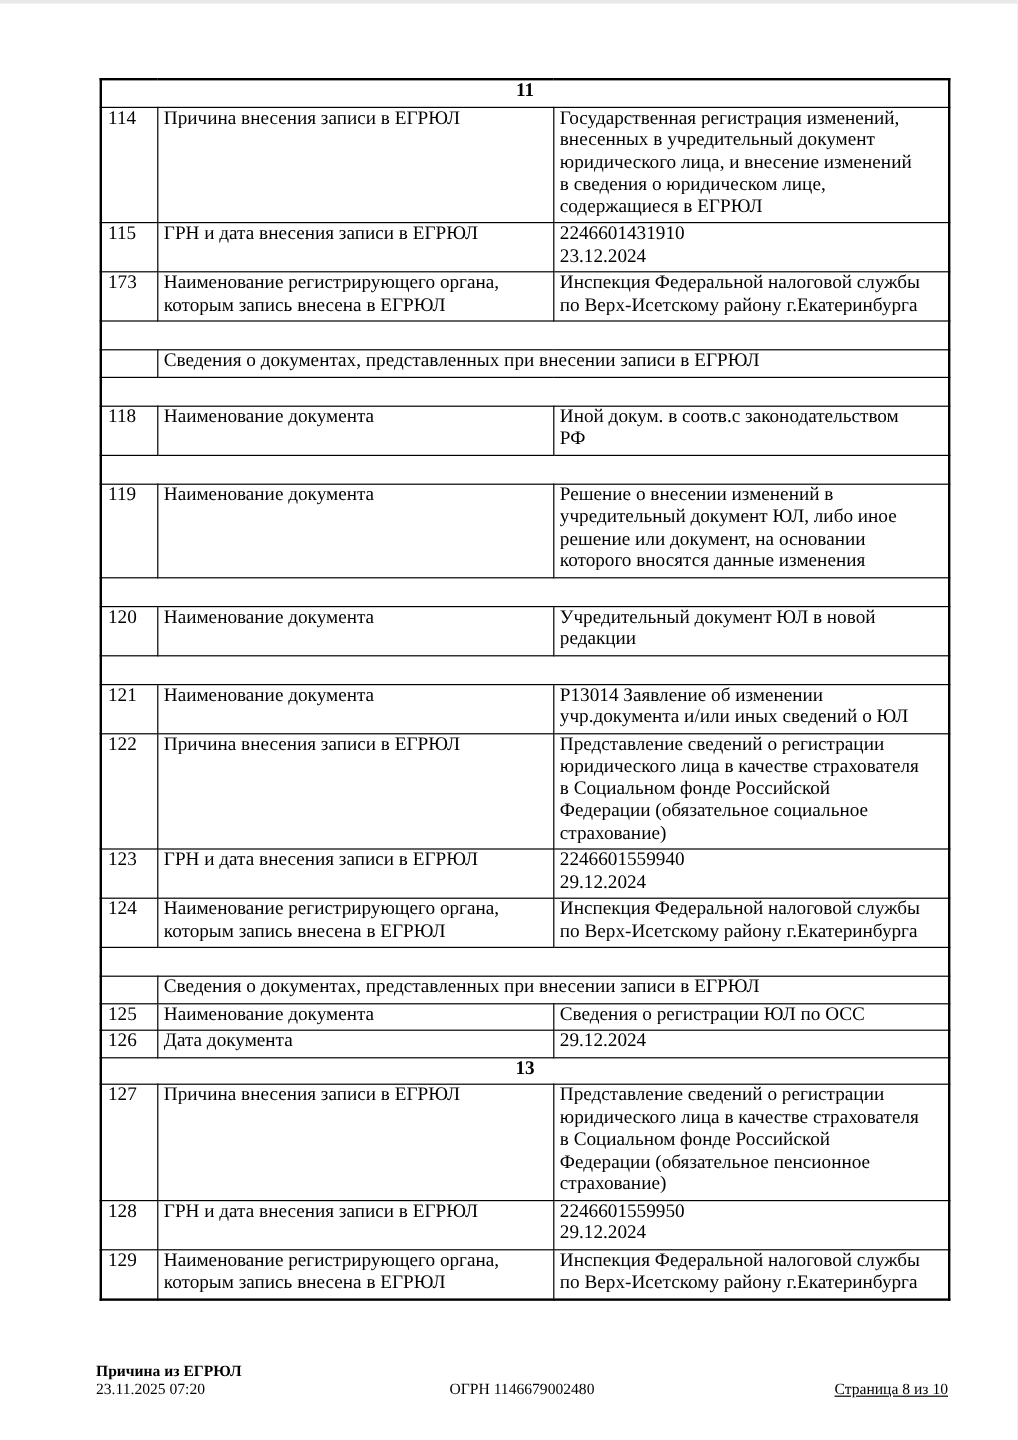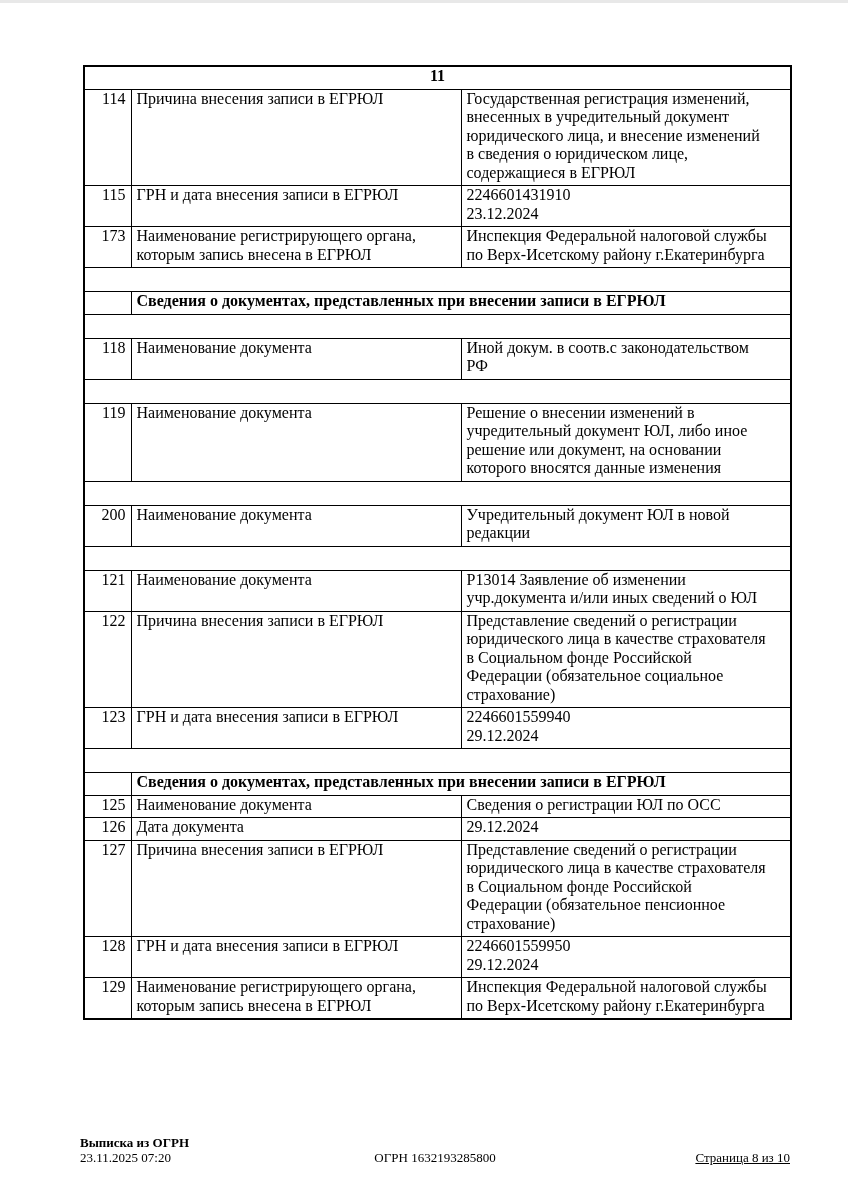--- a/index.html
+++ b/index.html
@@ -25,33 +25,32 @@
   table.egrul td {
     border: 1px solid #000;
     vertical-align: top;
     font-size: 16px;
     line-height: 18.5px;
     padding: 0 5px 3px 5px;
     white-space: pre-line;
     overflow: hidden;
   }
   td.num-cell {
-    text-align: right;
+    text-align: left;
     padding: 0 2px 3px 2px;
     white-space: normal;
   }
   td.section-cell {
     text-align: center;
     font-weight: bold;
     padding: 1px 0 3px 0;
     white-space: normal;
   }
   td.subheader-cell {
     white-space: normal;
-    font-weight: bold;
   }
   td.spacer-cell {
     height: 20px;
     padding: 0;
   }
   .footer {
     position: absolute;
     left: 80px;
     top: 1130px;
     width: 710px;
@@ -130,21 +129,21 @@
           <td class="label-cell">Наименование документа</td>
           <td class="value-cell">Решение о внесении изменений в
 учредительный документ ЮЛ, либо иное
 решение или документ, на основании
 которого вносятся данные изменения</td>
         </tr>
         <tr>
           <td class="spacer-cell" colspan="3"></td>
         </tr>
         <tr>
-          <td class="num-cell">200</td>
+          <td class="num-cell">120</td>
           <td class="label-cell">Наименование документа</td>
           <td class="value-cell">Учредительный документ ЮЛ в новой
 редакции</td>
         </tr>
         <tr>
           <td class="spacer-cell" colspan="3"></td>
         </tr>
         <tr>
           <td class="num-cell">121</td>
           <td class="label-cell">Наименование документа</td>
@@ -160,35 +159,45 @@
 Федерации (обязательное социальное
 страхование)</td>
         </tr>
         <tr>
           <td class="num-cell">123</td>
           <td class="label-cell">ГРН и дата внесения записи в ЕГРЮЛ</td>
           <td class="value-cell">2246601559940
 29.12.2024</td>
         </tr>
         <tr>
+          <td class="num-cell">124</td>
+          <td class="label-cell">Наименование регистрирующего органа,
+которым запись внесена в ЕГРЮЛ</td>
+          <td class="value-cell">Инспекция Федеральной налоговой службы
+по Верх-Исетскому району г.Екатеринбурга</td>
+        </tr>
+        <tr>
           <td class="spacer-cell" colspan="3"></td>
         </tr>
         <tr>
           <td class="num-cell"></td>
           <td class="subheader-cell" colspan="2">Сведения о документах, представленных при внесении записи в ЕГРЮЛ</td>
         </tr>
         <tr>
           <td class="num-cell">125</td>
           <td class="label-cell">Наименование документа</td>
           <td class="value-cell">Сведения о регистрации ЮЛ по ОСС</td>
         </tr>
         <tr>
           <td class="num-cell">126</td>
           <td class="label-cell">Дата документа</td>
           <td class="value-cell">29.12.2024</td>
+        </tr>
+        <tr>
+          <td class="section-cell" colspan="3">13</td>
         </tr>
         <tr>
           <td class="num-cell">127</td>
           <td class="label-cell">Причина внесения записи в ЕГРЮЛ</td>
           <td class="value-cell">Представление сведений о регистрации
 юридического лица в качестве страхователя
 в Социальном фонде Российской
 Федерации (обязательное пенсионное
 страхование)</td>
         </tr>
@@ -203,20 +212,20 @@
           <td class="label-cell">Наименование регистрирующего органа,
 которым запись внесена в ЕГРЮЛ</td>
           <td class="value-cell">Инспекция Федеральной налоговой службы
 по Верх-Исетскому району г.Екатеринбурга</td>
         </tr>
       </tbody>
   </table>
 
   <div class="footer">
     <div class="footer-left">
-      <div class="footer-doc-type">Выписка из ОГРН</div>
+      <div class="footer-doc-type">Причина из ЕГРЮЛ</div>
       <div class="footer-datetime">23.11.2025 07:20</div>
     </div>
-    <div class="footer-center">ОГРН 1632193285800</div>
+    <div class="footer-center">ОГРН 1146679002480</div>
     <div class="footer-right">Страница 8 из 10</div>
   </div>
 
 </div>
 
 </body></html>

